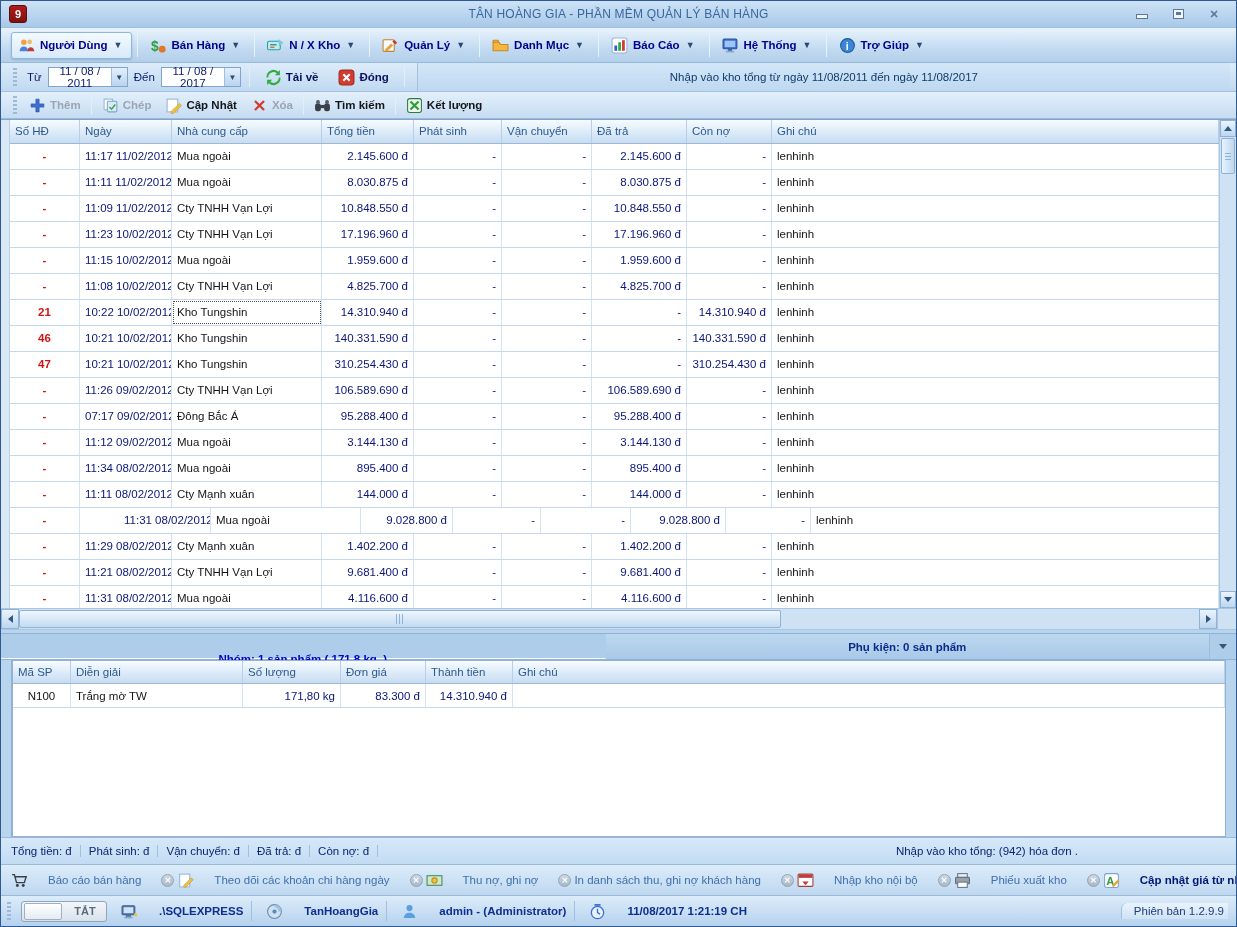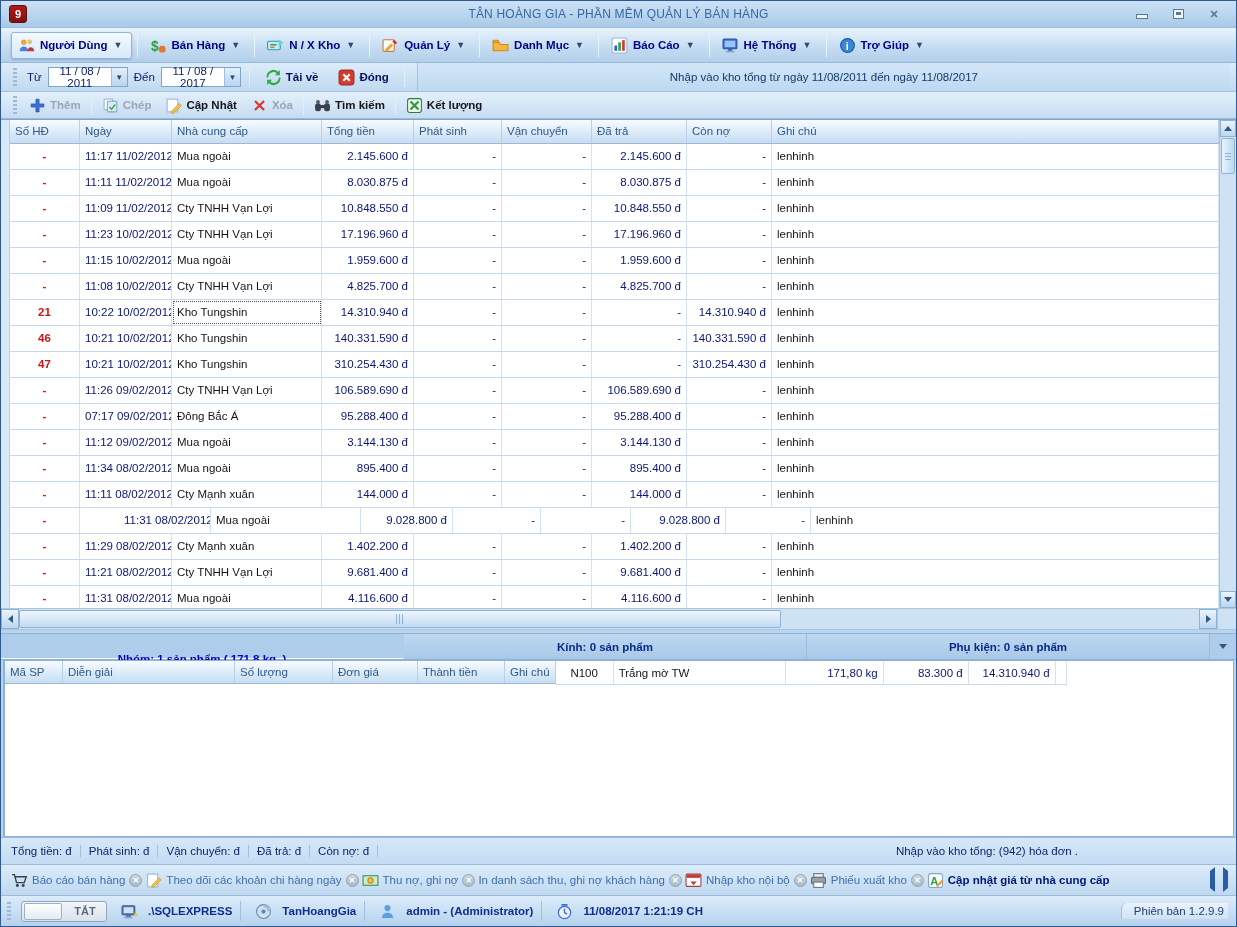--- a/index.html
+++ b/index.html
@@ -86,41 +86,41 @@
   .sb-thumb-h::after { content:""; position:absolute; top:3px; bottom:3px; left:50%; width:9px; margin-left:-4px; background:repeating-linear-gradient(90deg,#8fb2d6 0 1px, transparent 1px 3px); }
   .hs-track { flex:1; }
   .hs-corner { width:18px; flex:0 0 18px; background:#cfe2f4; border-left:1px solid #a9c6e2; }
   .spacer2 { height:3px; flex:0 0 3px; background:#b9d5ee; }
   
   .tabstrip { height:27px; flex:0 0 27px; display:flex; background:#aecdea; border-top:1px solid #8fb2d6; border-bottom:1px solid #8fb2d6; align-items:stretch; }
   .dtab { flex:1; display:flex; align-items:center; justify-content:center; font-size:11.5px; font-weight:bold; color:#0a2a8a; border-right:1px solid #9dbcdc; background:linear-gradient(#bed8f0,#a7c9e8); cursor:default; }
   .dtab.active { background:linear-gradient(#f2f9ff,#d8ebfb); color:#0000c8; border-top:1px solid #fff;margin-top:24px; }
   .tab-arrow { width:26px; flex:0 0 26px; display:flex; align-items:center; justify-content:center; }
   
-  .subgrid { flex:0 0 177px; height:177px; display:flex; flex-direction:row; background:#fff; border:1px solid #8fb2d6; border-left:2px solid #8fb2d6; margin:0 2px; overflow:hidden; }
+  .subgrid { flex:0 0 177px; height:177px; display:flex; flex-direction:column; background:#fff; border:1px solid #8fb2d6; border-left:2px solid #8fb2d6; margin:0 10px; overflow:hidden; }
   .subgrid .gh-row { height:23px; flex:0 0 23px; }
   .subgrid .g-row { height:24px; flex:0 0 24px; }
   .sub-fill { flex:1; background:#fff; }
   
   .totalsbar { height:28px; flex:0 0 28px; display:flex; align-items:center; background:linear-gradient(#d6e8f9,#c2dcf3); border-top:1px solid #9db9d6; border-bottom:1px solid #9db9d6; padding:0 8px; font-size:11.5px; }
   .tot-item { color:#0d2470; padding:0 8px; border-right:1px solid #9fc0de; white-space:nowrap; }
   .tot-item:first-child { padding-left:2px; }
   .tot-summary { flex:1; text-align:right; color:#0d2470; padding-right:150px; }
   
   .doctabs { height:31px; flex:0 0 31px; display:flex; align-items:center; background:linear-gradient(#dcecfa,#bed8f0); border-bottom:1px solid #9db9d6; padding:0 6px 0 10px; gap:3px; overflow:hidden; }
-  .doc-item { display:flex; align-items:center; gap:4px; font-size:11.5px; color:#3f6fae; white-space:nowrap; }
+  .doc-item { display:flex; align-items:center; gap:20px; font-size:11.5px; color:#3f6fae; white-space:nowrap; }
   .doc-item.active { color:#001878; font-weight:bold; }
   .doc-close { width:13px; height:13px; border-radius:50%; background:linear-gradient(#cdd8e2,#a8b8c6); border:1px solid #93a5b5; color:#fff; font-size:8px; line-height:11px; text-align:center; font-weight:bold; }
   .doc-nav { margin-left:auto; display:flex; gap:8px; padding-right:2px; }
   
   .statusbar { height:30px; flex:0 0 30px; display:flex; align-items:center; background:linear-gradient(#dcecfa,#b6d2ee); padding:0 8px 0 6px; font-size:11.5px; gap:6px; }
   .switch { display:flex; align-items:center; width:86px; height:21px; border:1px solid #8fa6bd; border-radius:3px; background:linear-gradient(#f2f6fa,#d9e2ec); overflow:hidden; }
   .switch .knob { width:38px; height:17px; margin:1px 2px; background:linear-gradient(#ffffff,#e4ebf2); border:1px solid #9db0c4; border-radius:2px; }
   .switch .sw-label { flex:1; text-align:center; color:#5c6b7c; font-weight:bold; font-size:11px; }
-  .st-item { display:flex; align-items:center; gap:10px; color:#0d2f8f; font-weight:bold; padding:0 8px; border-right:1px solid #9fc0de; height:20px; white-space:nowrap; }
+  .st-item { display:flex; align-items:center; gap:21px; color:#0d2f8f; font-weight:bold; padding:0 8px; border-right:1px solid #9fc0de; height:20px; white-space:nowrap; }
   .st-item.noline { border-right:none; }
   .st-version { margin-left:auto; color:#1d3e7a; font-weight:normal; border-left:1px solid #9fc0de; padding:2px 4px 2px 12px; background:linear-gradient(#eaf3fc,#cfe2f4); border-radius:6px 0 0 0; }
 </style>
 </head>
 <body>
 
 <div class="window">
 
   <div class="titlebar">
     <span class="app-icon">9</span>
@@ -569,21 +569,20 @@
     <span class="sb-btn-h">
         <span class="tri right"></span>
       </span>
     <span class="hs-corner"></span>
   </div>
 
   <div class="spacer2"></div>
 
   <div class="tabstrip" id="tabstrip">
       <div class="dtab active">Nhóm: 1 sản phẩm ( 171,8 kg. )</div>
-      <div class="dtab">Kính: 0 sản phẩm</div>
       <div class="dtab">Phụ kiện: 0 sản phẩm</div>
       <div class="tab-arrow">
         <span class="tri down"></span>
       </div>
     </div>
 
   <div class="subgrid" id="subgrid">
       <div class="gh-row">
         <span class="gh-cell" style="flex: 0 0 58px;">Mã SP</span>
         <span class="gh-cell" style="flex: 0 0 172px;">Diễn giải</span>

